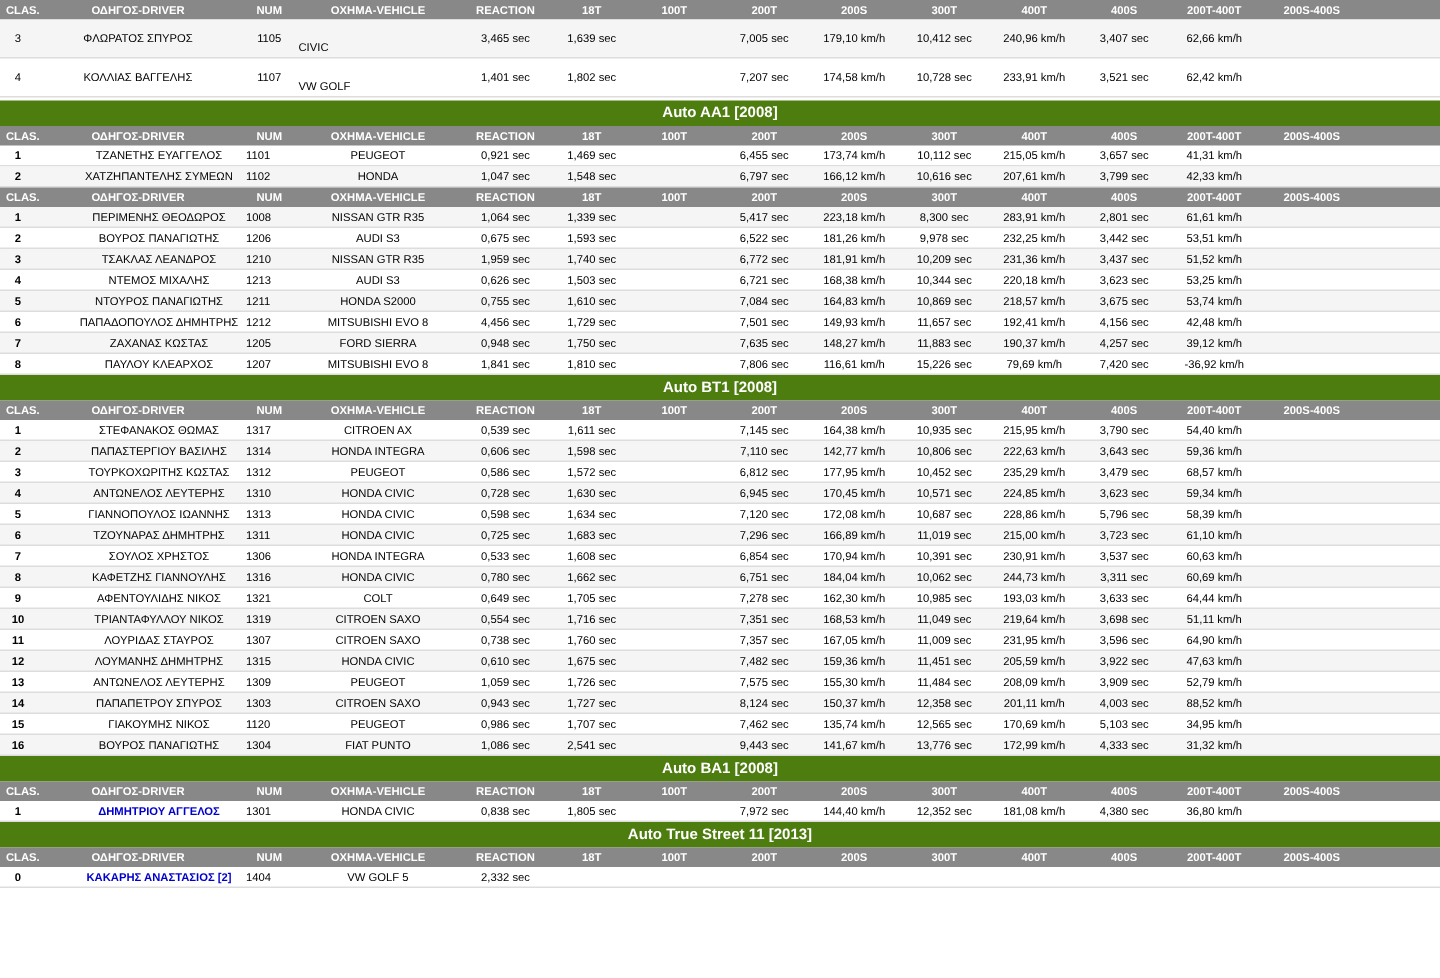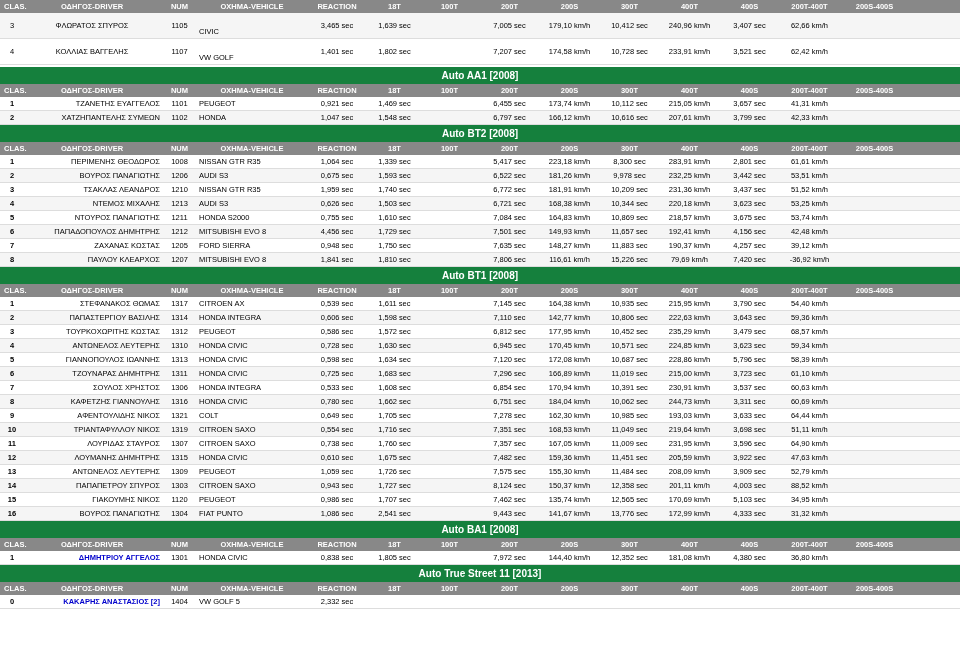--- a/index.html
+++ b/index.html
@@ -5,21 +5,21 @@
     * { margin: 0; padding: 0; box-sizing: border-box; }
     body {
       font-family: Arial, sans-serif;
       font-size: 9px;
       background: #fff;
       color: #000;
       width: 960px;
       overflow-x: hidden;
     }
     .section-header {
-      background: #15803d;
+      background: #4d7c0f;
       color: #fff;
       text-align: center;
       font-weight: bold;
       font-size: 10px;
       padding: 3px 0;
     }
     .col-header-row {
       background: #888;
       color: #fff;
       display: grid;
@@ -41,23 +41,23 @@
     }
     .data-row:nth-child(even) { background: #f5f5f5; }
     .data-row span {
       padding: 1px 2px;
       text-align: center;
       font-size: 7.5px;
       white-space: nowrap;
       overflow: hidden;
     }
     .data-row span:first-child { text-align: center; font-weight: bold; }
-    .data-row span:nth-child(2) { text-align: right; font-size: 7.5px; margin-left: 28px; }
-    .data-row span:nth-child(3) { text-align: center; }
-    .data-row span:nth-child(4) { text-align: left; }
+    .data-row span:nth-child(2) { text-align: center; font-size: 7.5px; margin-left: 28px; }
+    .data-row span:nth-child(3) { text-align: left; }
+    .data-row span:nth-child(4) { text-align: center; }
     .name-blue { color: #0000cc; font-weight: bold; }
     .top-rows {
       margin-bottom: 2px;
     }
     .top-row {
       display: grid;
       grid-template-columns: 20px 140px 35px 110px 60px 55px 55px 65px 55px 65px 55px 65px 55px 75px 75px;
       border-bottom: 1px solid #ddd;
       padding: 1px 2px;
       align-items: center;
@@ -173,21 +173,20 @@
     <span>166,12 km/h</span>
     <span>10,616 sec</span>
     <span>207,61 km/h</span>
     <span>3,799 sec</span>
     <span>42,33 km/h</span>
     <span></span>
   </div>
 </div>
 
 <div>
-  <div class="section-header">Auto BT2 [2008]</div>
   <div class="col-header-row">
     <span>CLAS.</span>
     <span>ΟΔΗΓΟΣ-DRIVER</span>
     <span>NUM</span>
     <span>ΟΧΗΜΑ-VEHICLE</span>
     <span>REACTION</span>
     <span>18T</span>
     <span>100T</span>
     <span>200T</span>
     <span>200S</span>

